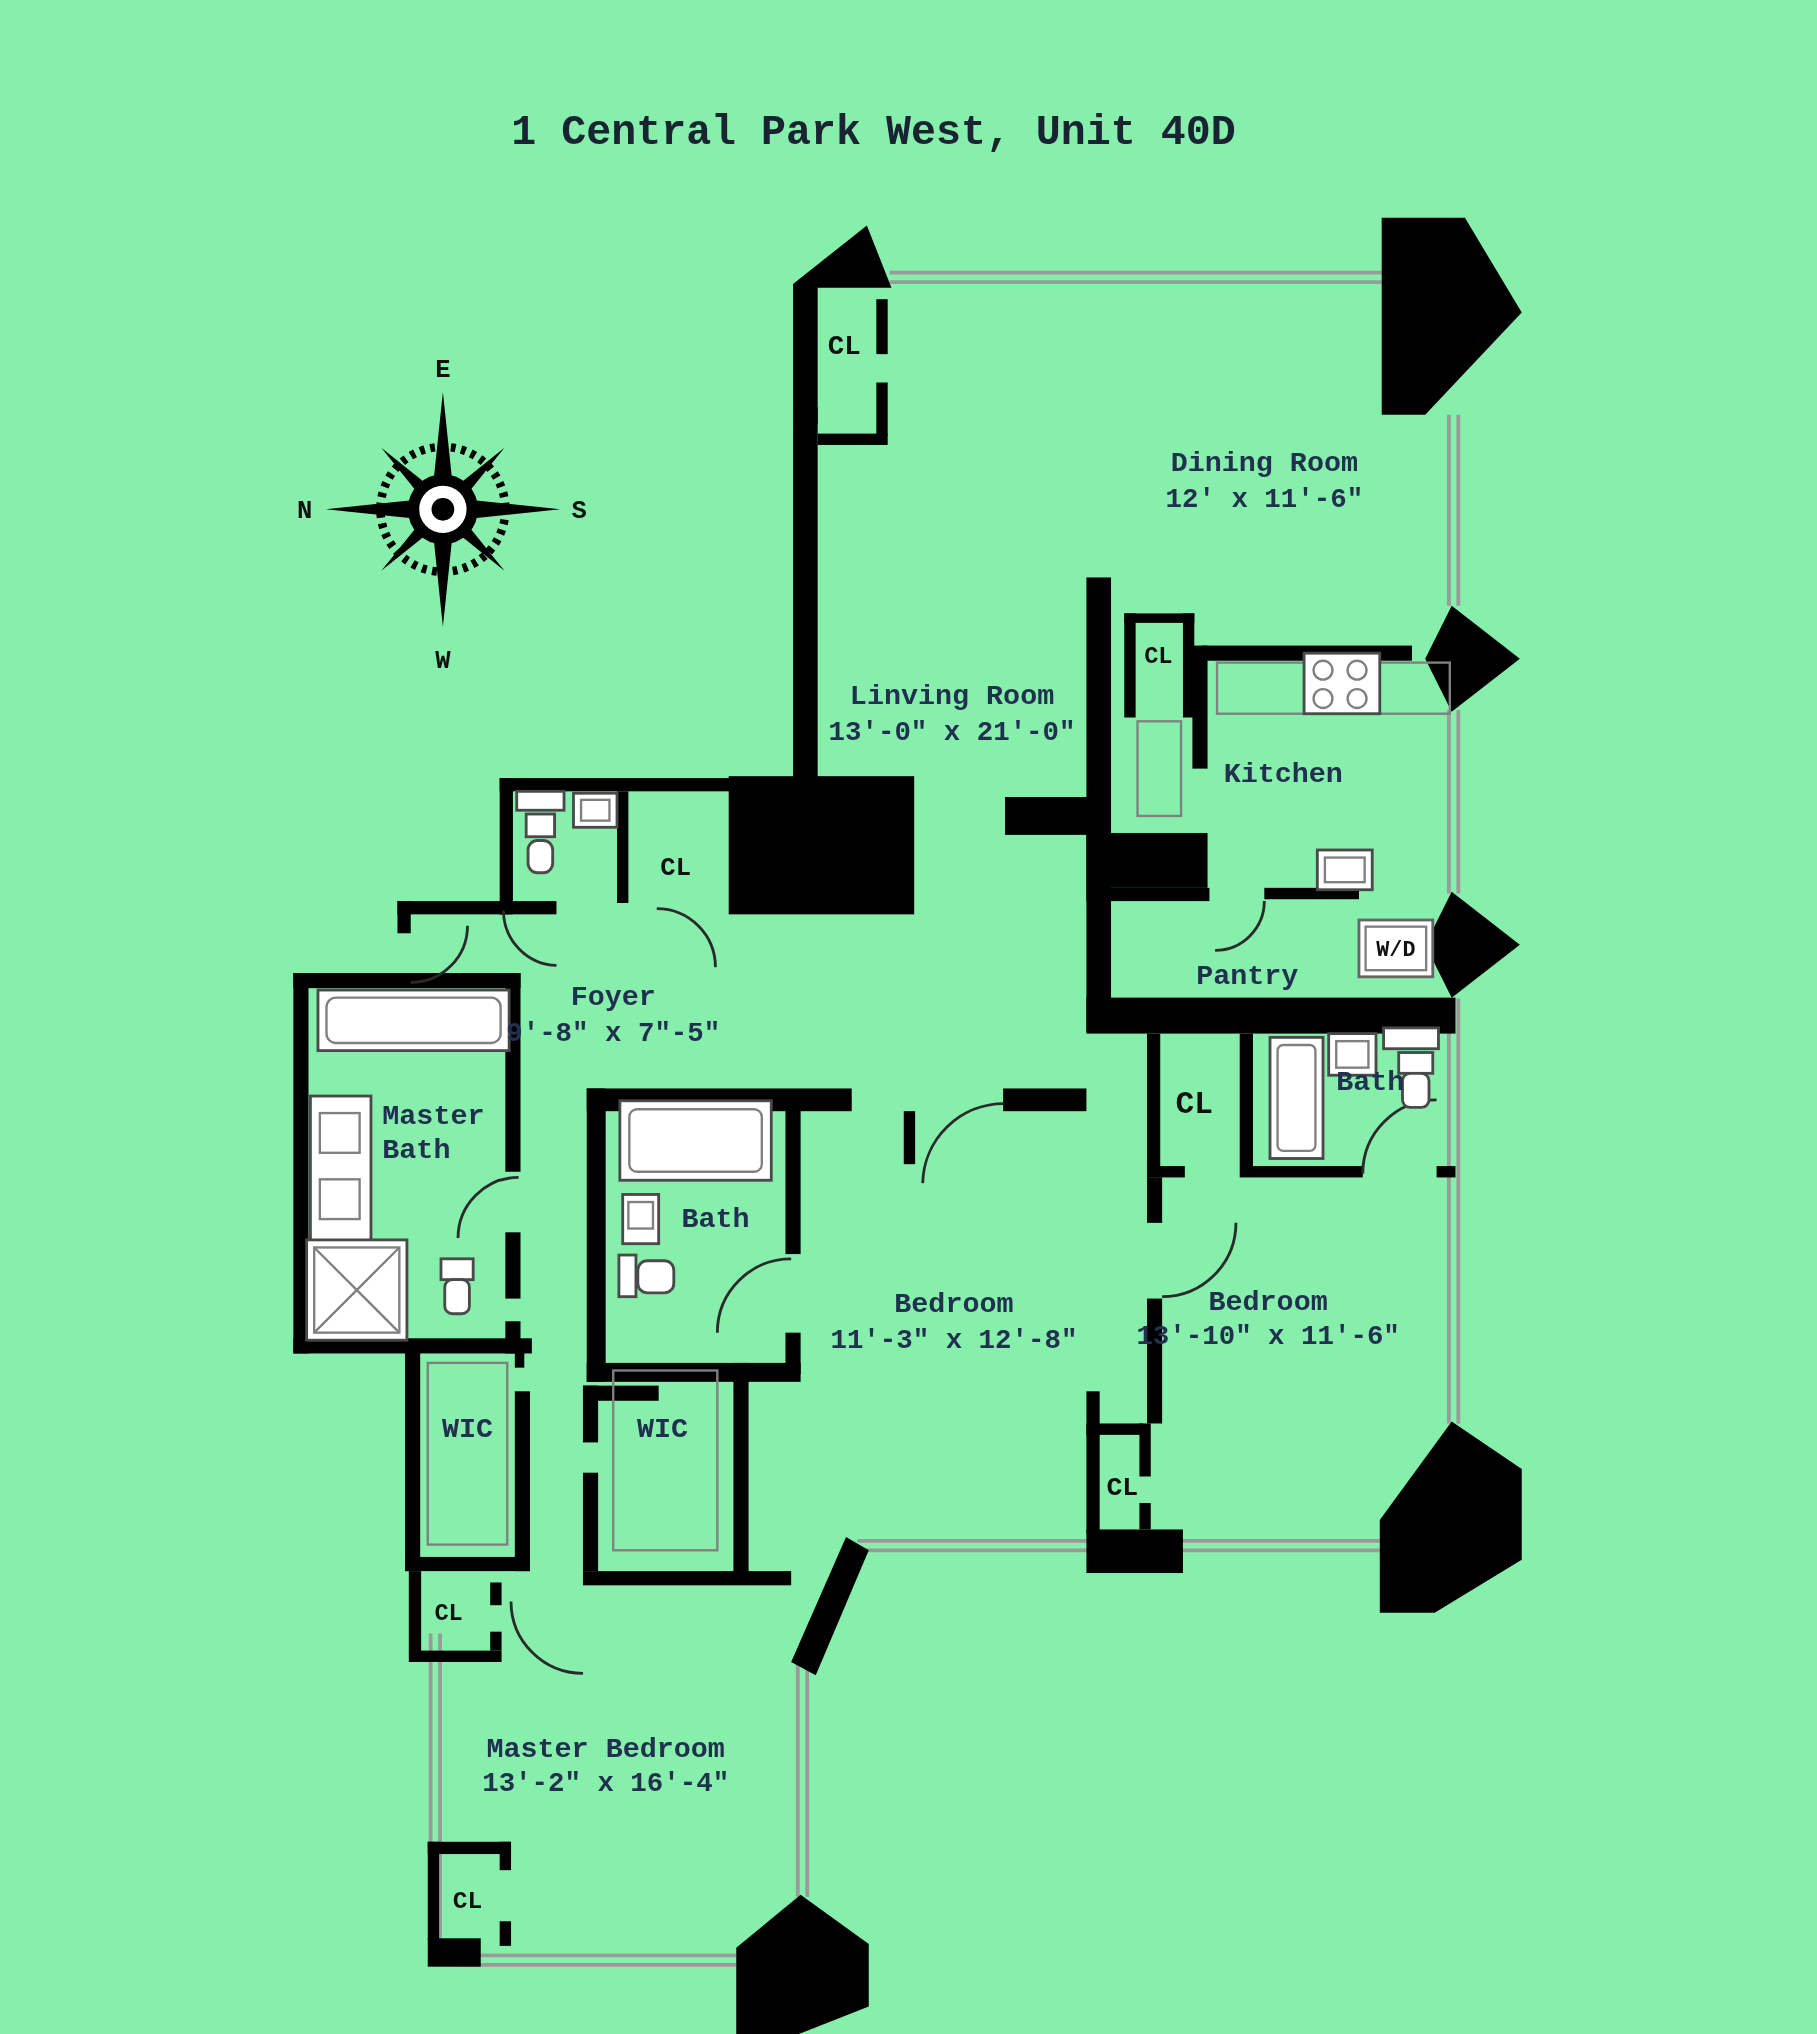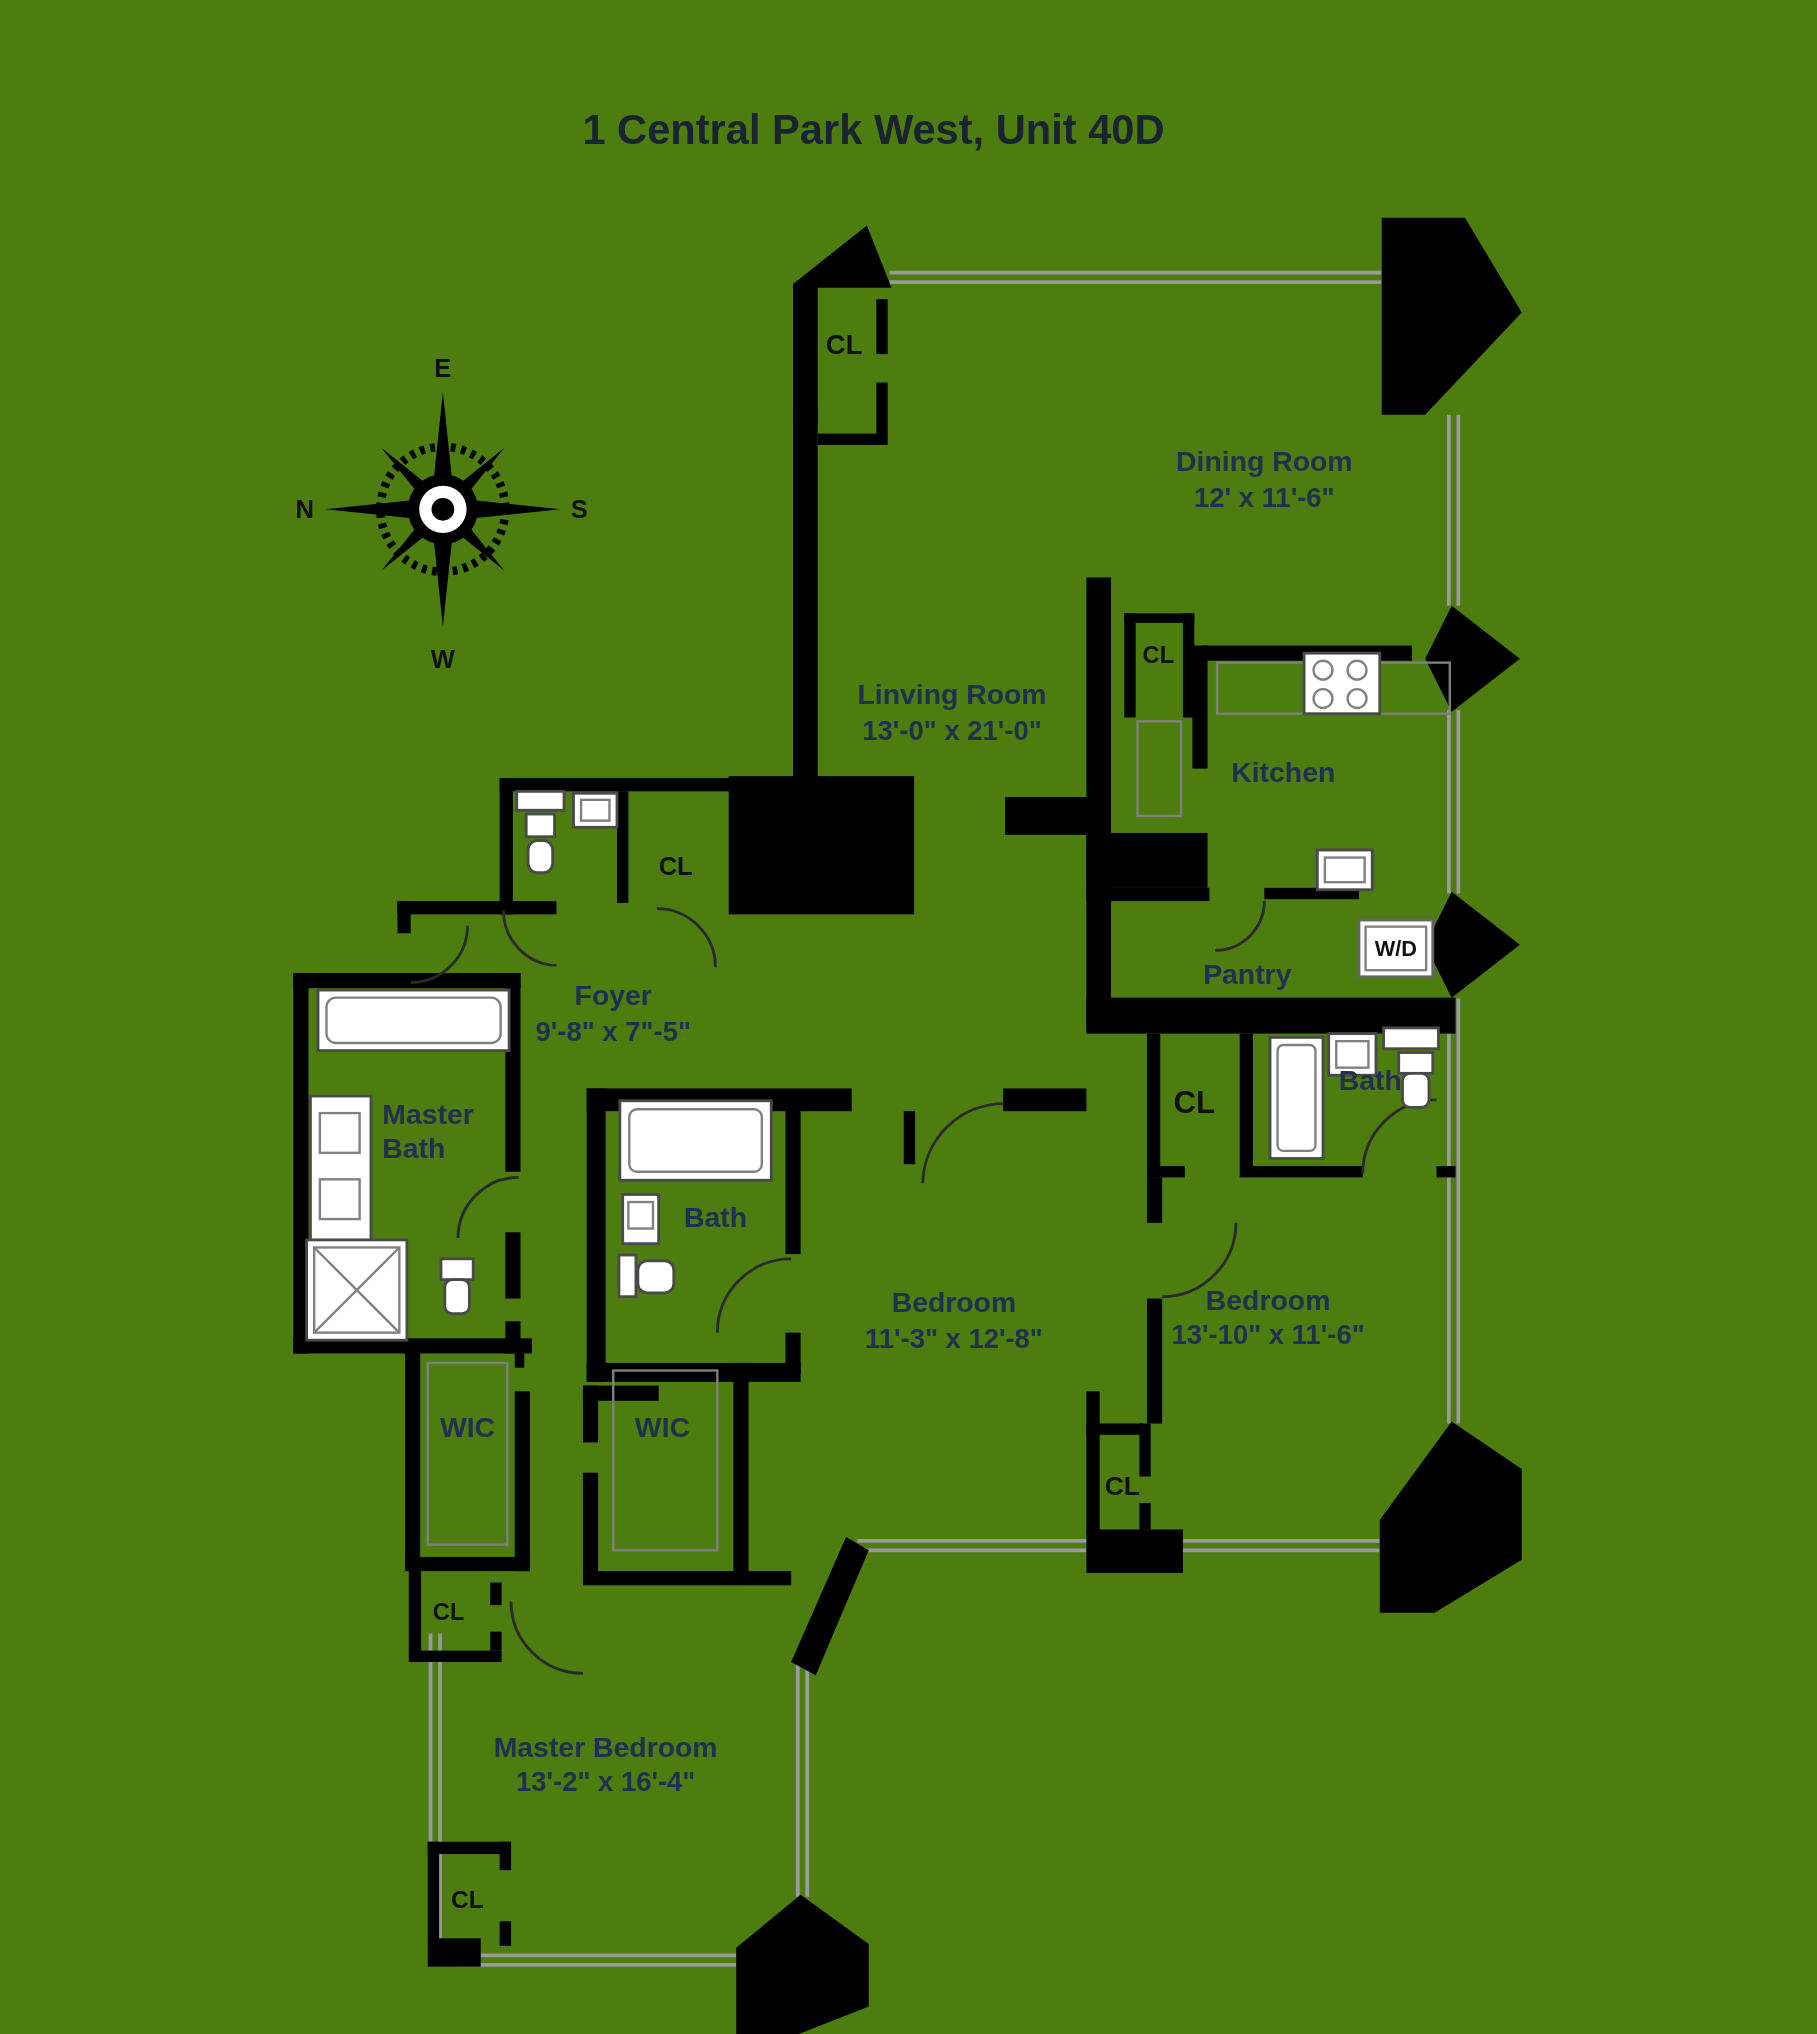--- a/index.html
+++ b/index.html
@@ -1,17 +1,17 @@
 <!DOCTYPE html>
 <html style="font-size:15px"><head>
 <meta charset="utf-8">
 <style>
   html,body{margin:0;padding:0;background:#ffffff;}
-  #plan{position:relative;width:1817px;height:2035px;background:#4d7c0f;
-        font-family:Liberation Sans, sans-serif;}
+  #plan{position:relative;width:1817px;height:2035px;background:#86efac;
+        font-family:Liberation Mono, monospace;}
   svg{position:absolute;left:0;top:0;}
   .wall{fill:#000000;stroke:none;}
   .win{stroke:#9a9a9a;stroke-width:4;fill:none;}
   .arc{fill:none;stroke:#2a2a2a;stroke-width:3;}
   .fx{fill:#ffffff;stroke:#4a4a4a;stroke-width:3;}
   .fxi{fill:none;stroke:#808080;stroke-width:2.5;}
   .room{font-weight:bold;font-size:30px;fill:#22304f;text-anchor:middle;}
   .dims{font-weight:bold;font-size:29px;fill:#22304f;text-anchor:middle;}
   .cl{font-weight:bold;fill:#101010;text-anchor:middle;}
   .title{font-weight:bold;font-size:44px;fill:#1a2331;text-anchor:middle;}

